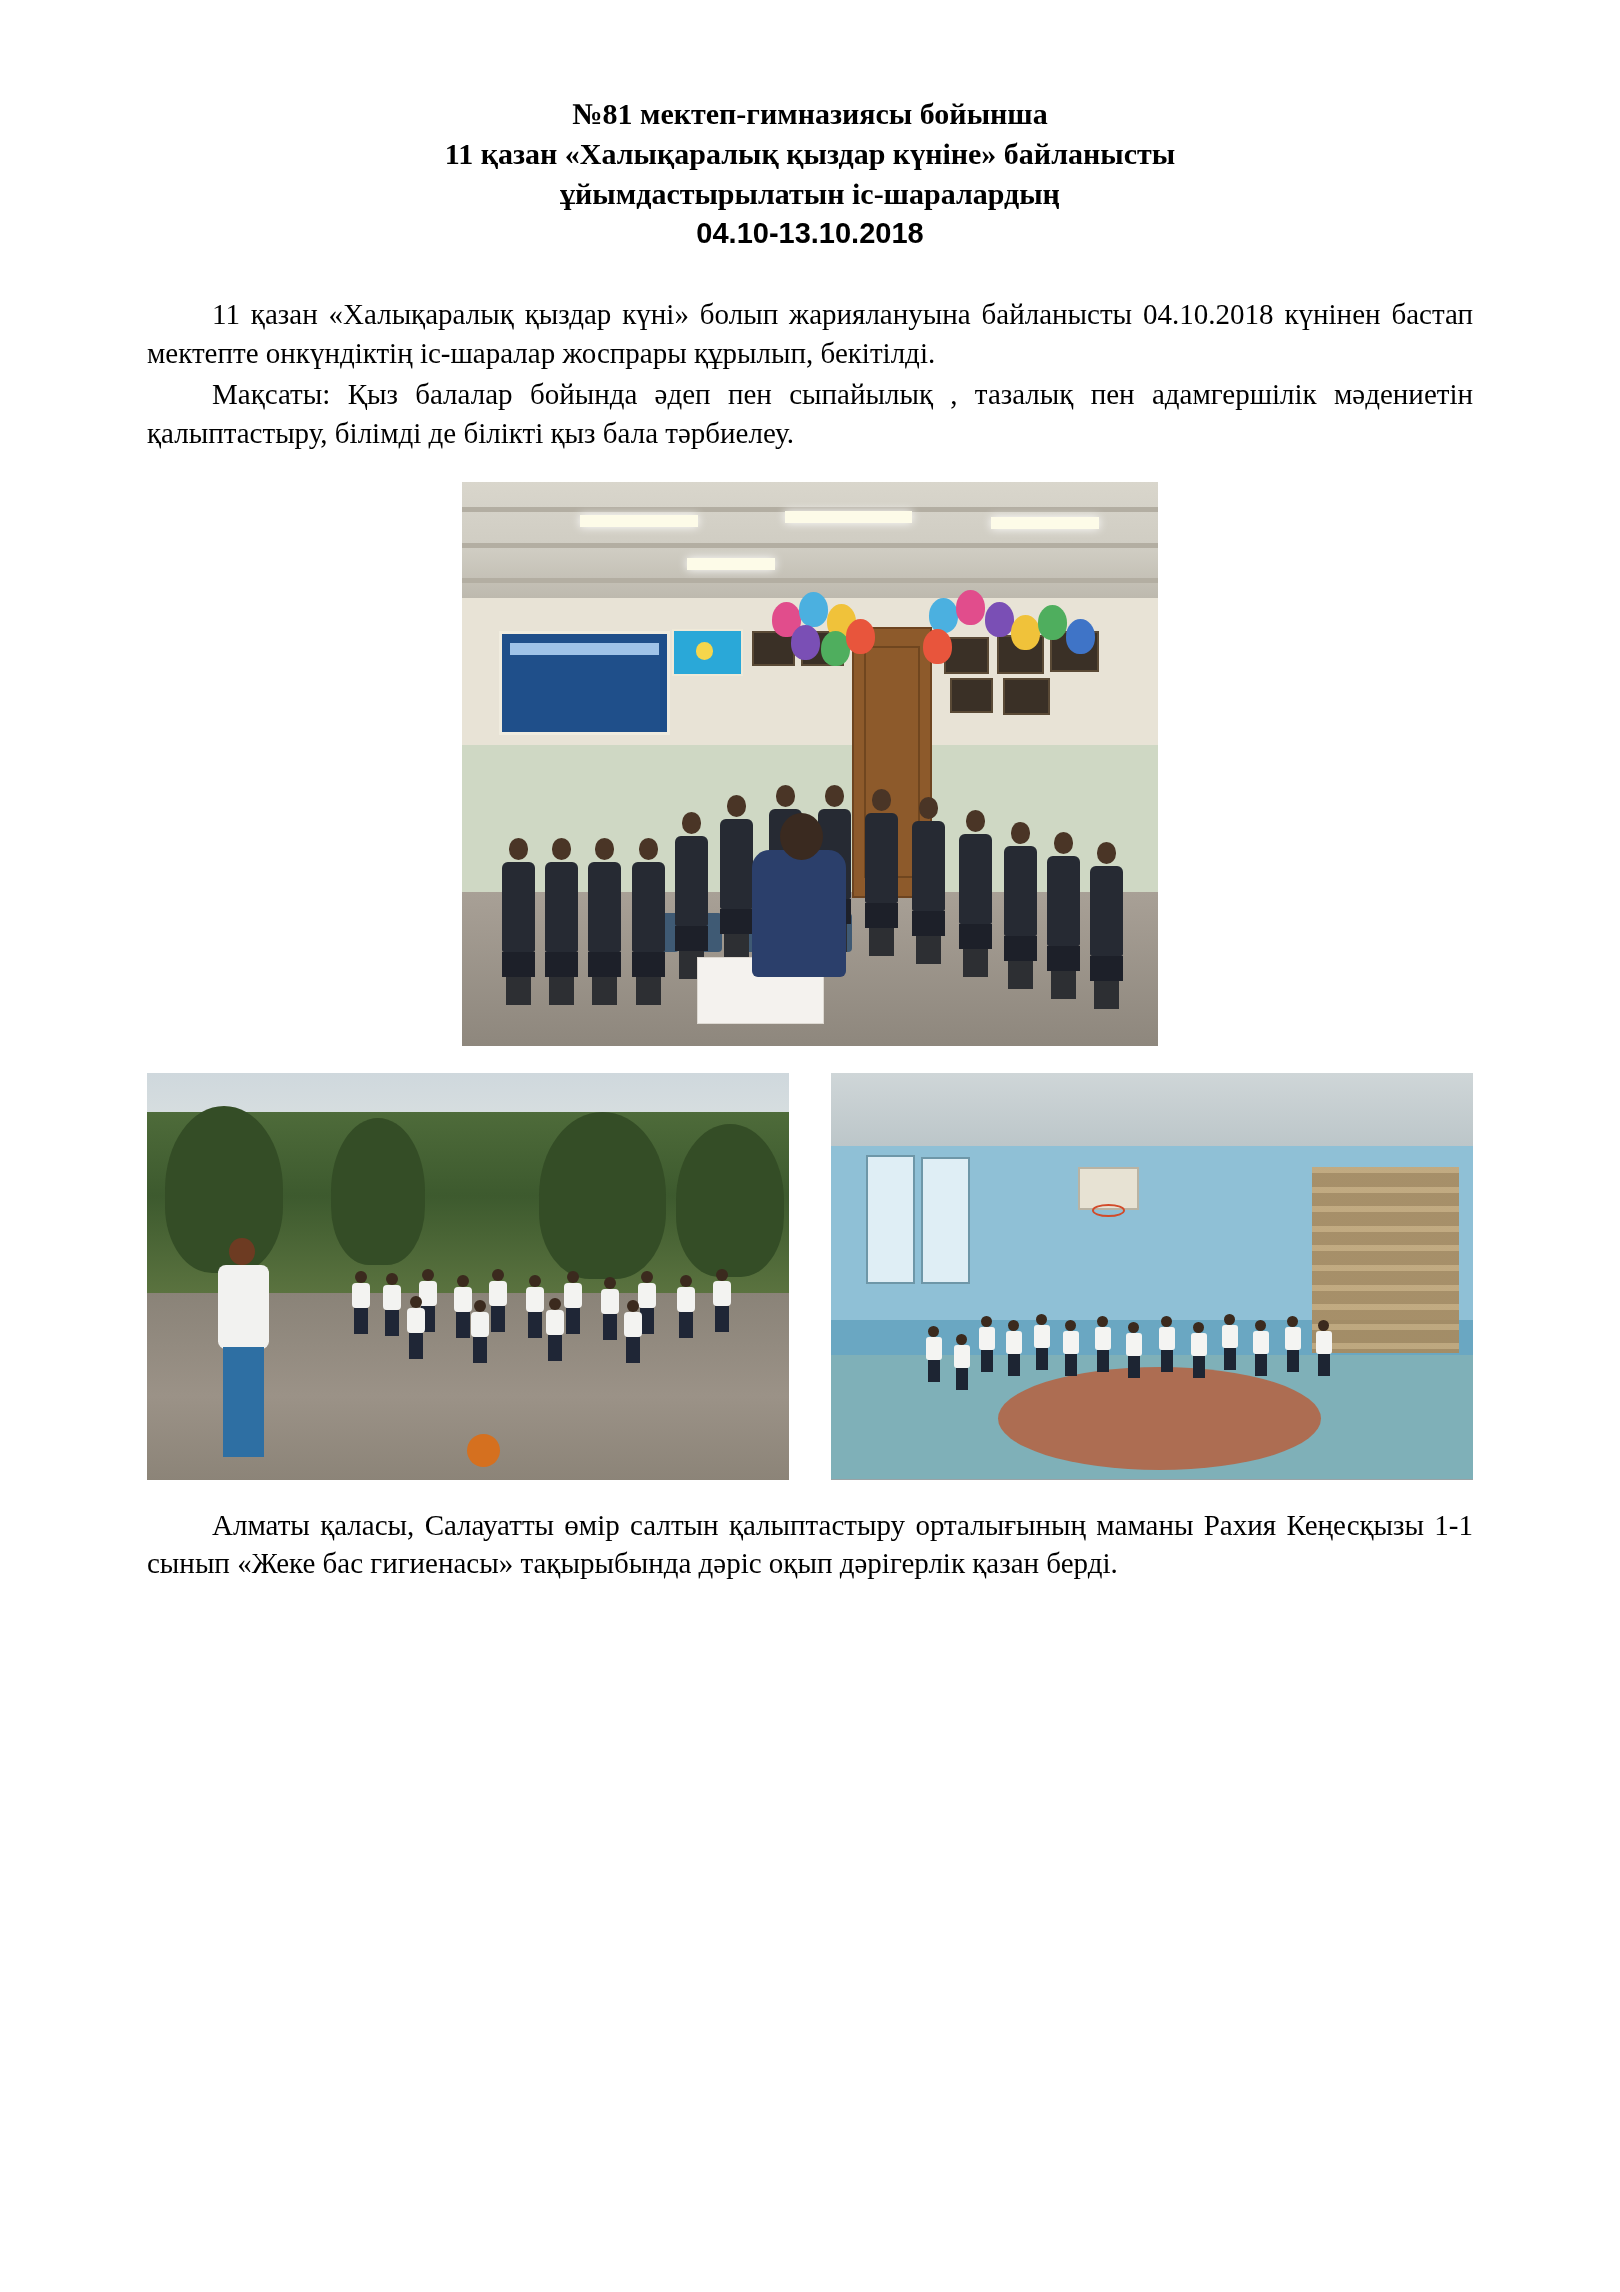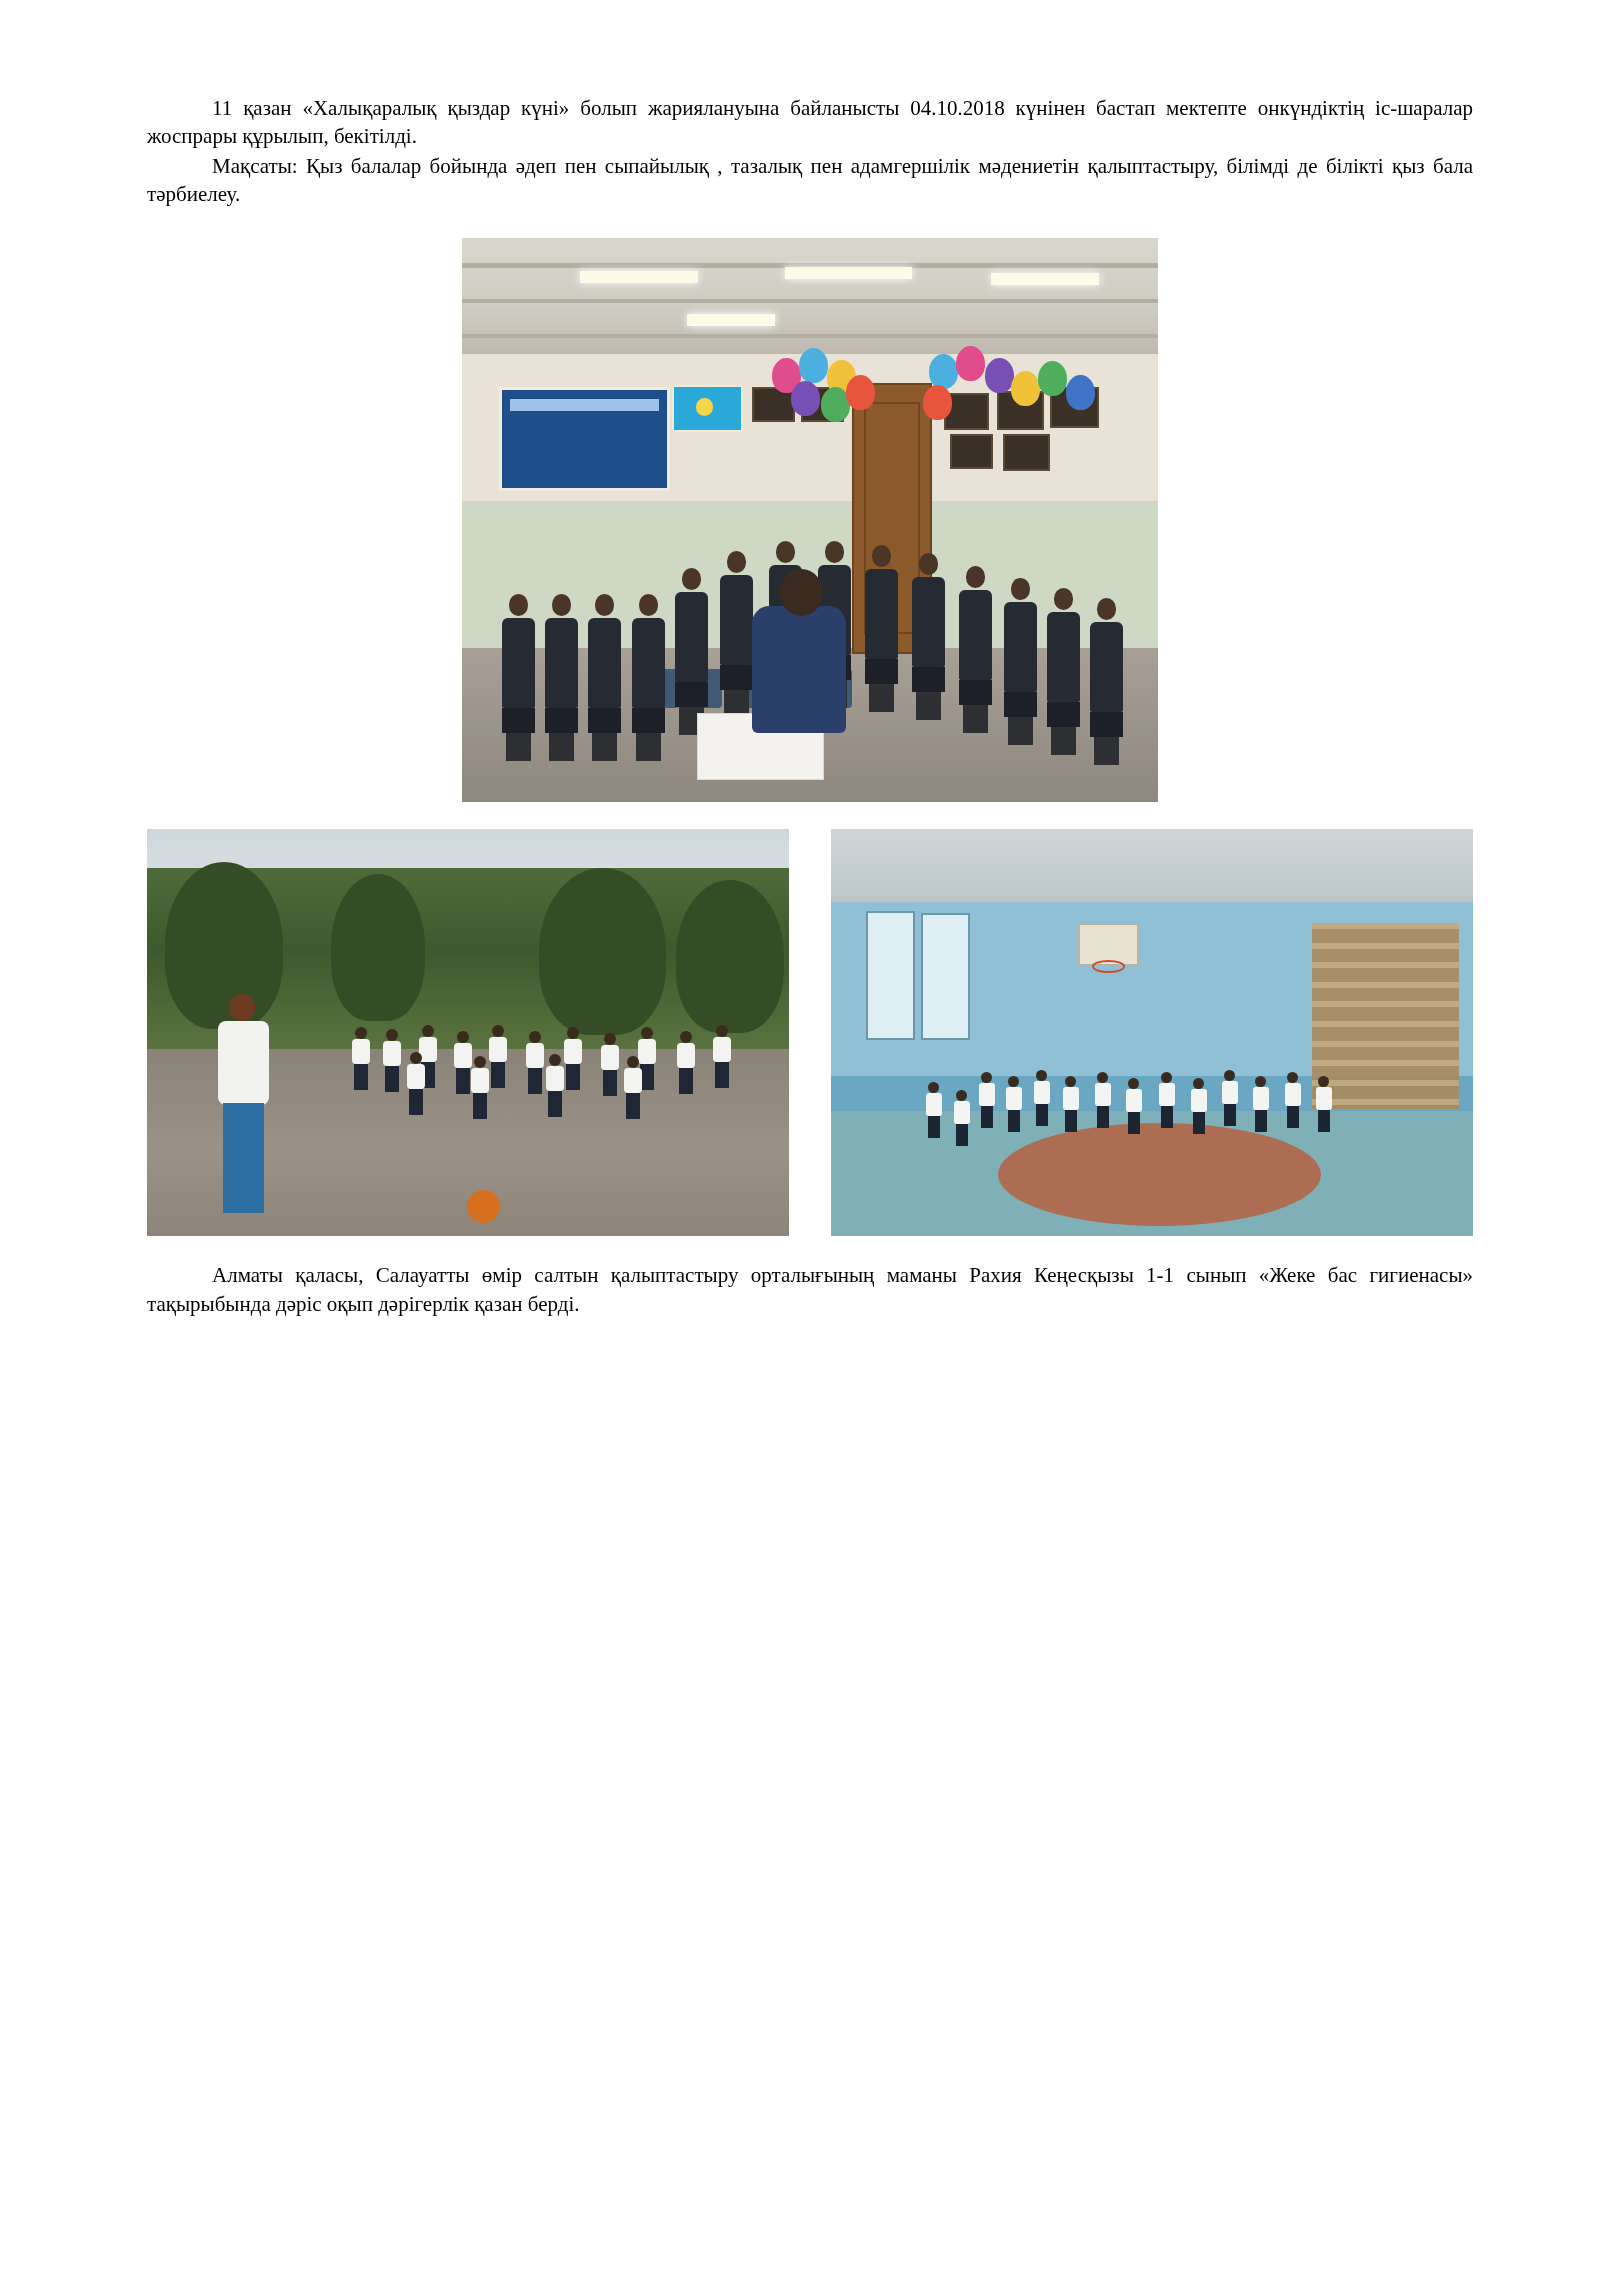--- a/index.html
+++ b/index.html
@@ -29,21 +29,21 @@
     margin-bottom: 43px;
   }
   .title-line {
     display: block;
   }
   .title-line.date {
     font-family: "Liberation Sans", sans-serif;
     font-size: 29px;
   }
   p.para {
-    font-size: 21px;
+    font-size: 29px;
     line-height: 1.34;
     text-align: justify;
     margin: 0 0 2px 0;
   }
   p.indent {
     text-indent: 65px;
   }
   p.indent-small {
     text-indent: 33px;
   }
@@ -231,20 +231,26 @@
   .p3-kid { position:absolute; width:17.6px; }
   .p3-kid .h { width:10.8px;height:10.8px;border-radius:50%;background:#3b2a1e;margin:0 auto; }
   .p3-kid .t { width:15.7px;height:23.5px;background:#f4f4f2;margin:0 auto;border-radius:2.9px; }
   .p3-kid .l { width:11.8px;height:21.6px;background:#1d2533;margin:0 auto; }
 </style>
 </head>
 <body>
 
 <div class="page">
 
+  <div class="title-block">
+    <span class="title-line">№81 мектеп-гимназиясы бойынша</span>
+    <span class="title-line">11 қазан «Халықаралық қыздар күніне» байланысты</span>
+    <span class="title-line">ұйымдастырылатын іс-шаралардың</span>
+    <span class="title-line date">04.10-13.10.2018</span>
+  </div>
 
   <p class="para indent">11 қазан «Халықаралық қыздар күні» болып жариялануына байланысты 04.10.2018 күнінен бастап  мектепте онкүндіктің іс-шаралар жоспрары құрылып, бекітілді.</p>
 
   <p class="para indent">
     <span class="bold">Мақсаты:</span><span> Қыз балалар бойында әдеп пен сыпайылық , тазалық пен адамгершілік мәдениетін қалыптастыру, білімді де білікті қыз бала тәрбиелеу.</span>
   </p>
 
 
 
 

